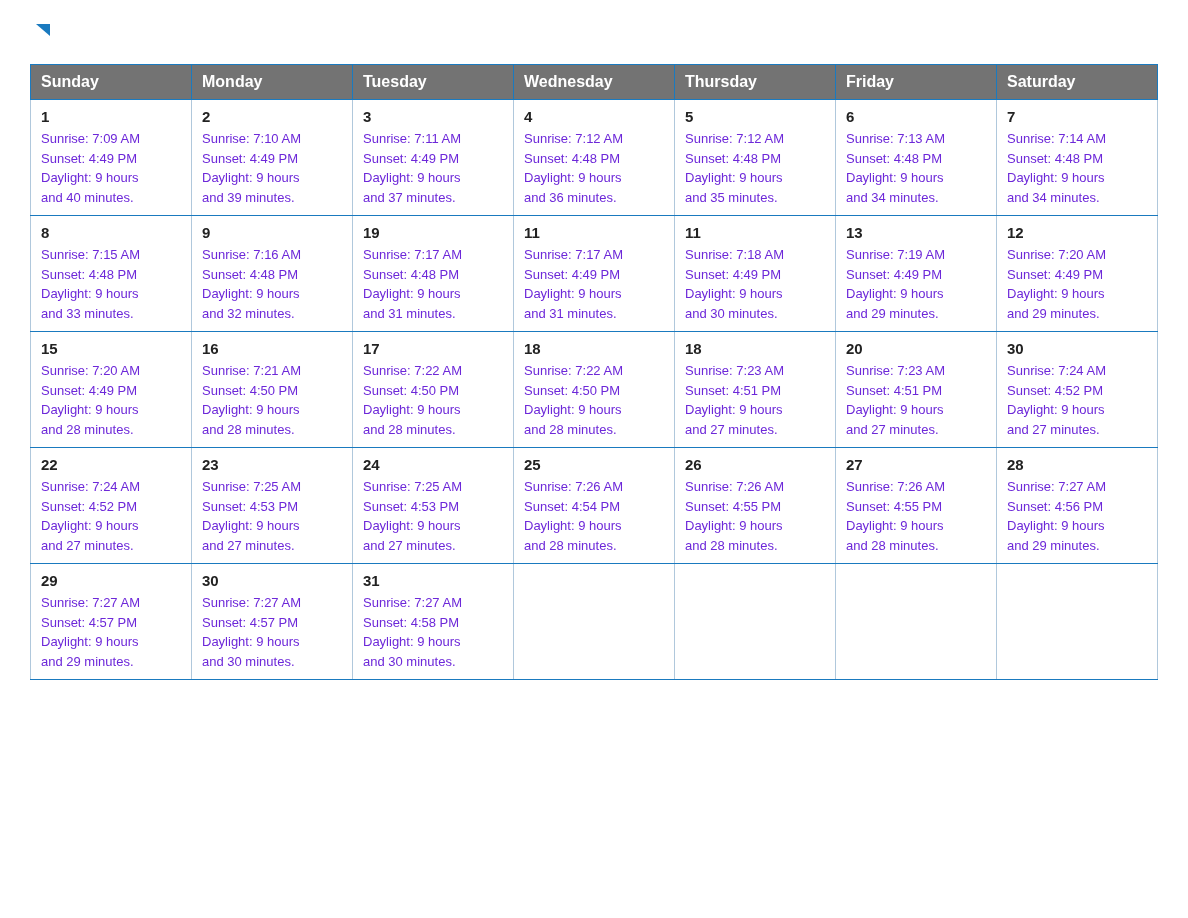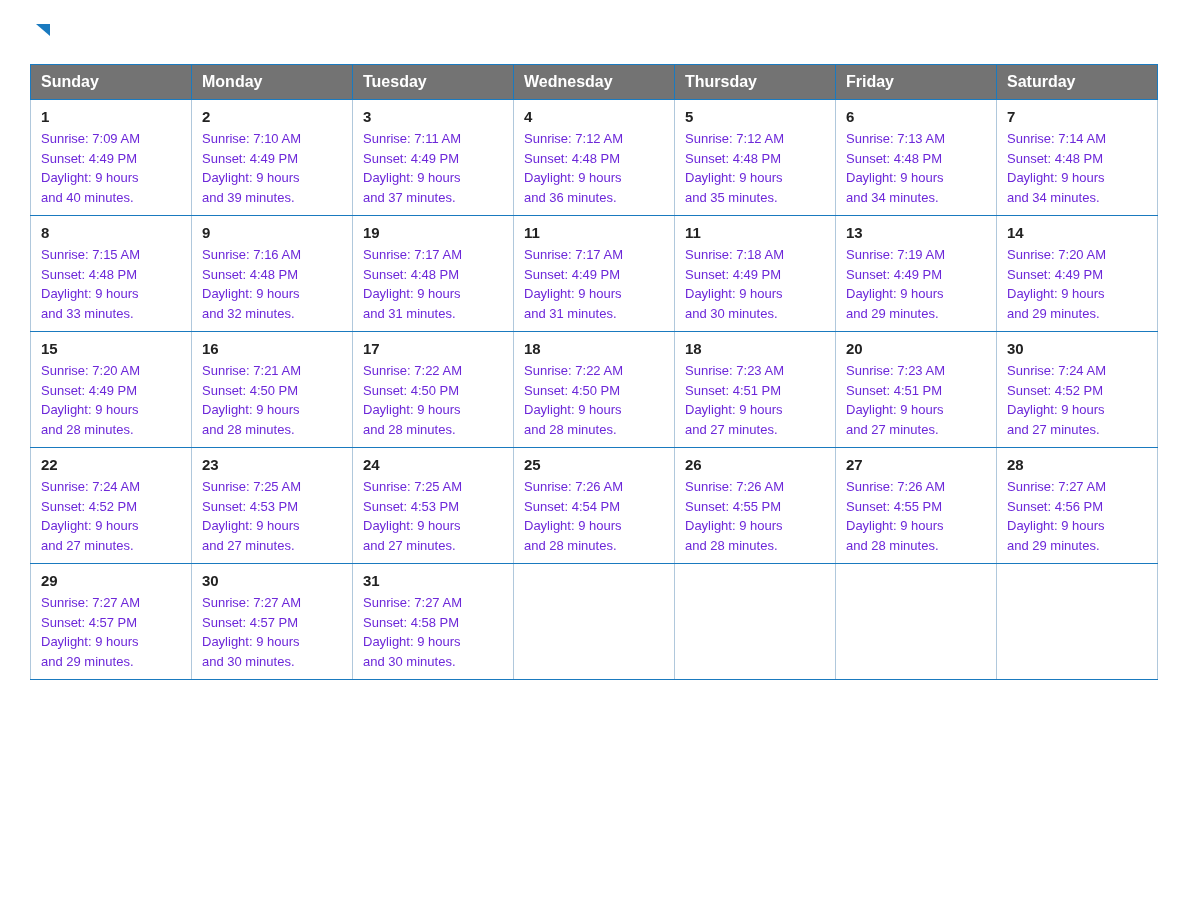--- a/index.html
+++ b/index.html
@@ -185,21 +185,21 @@
       </td>
         <td>
         <span class="day-num">11</span>
         <span class="day-info">Sunrise: 7:18 AM<br>Sunset: 4:49 PM<br>Daylight: 9 hours<br>and 30 minutes.</span>
       </td>
         <td>
         <span class="day-num">13</span>
         <span class="day-info">Sunrise: 7:19 AM<br>Sunset: 4:49 PM<br>Daylight: 9 hours<br>and 29 minutes.</span>
       </td>
         <td>
-        <span class="day-num">14</span>
+        <span class="day-num">12</span>
         <span class="day-info">Sunrise: 7:20 AM<br>Sunset: 4:49 PM<br>Daylight: 9 hours<br>and 29 minutes.</span>
       </td>
       </tr>
       <tr>
         <td>
         <span class="day-num">15</span>
         <span class="day-info">Sunrise: 7:20 AM<br>Sunset: 4:49 PM<br>Daylight: 9 hours<br>and 28 minutes.</span>
       </td>
         <td>
         <span class="day-num">16</span>

